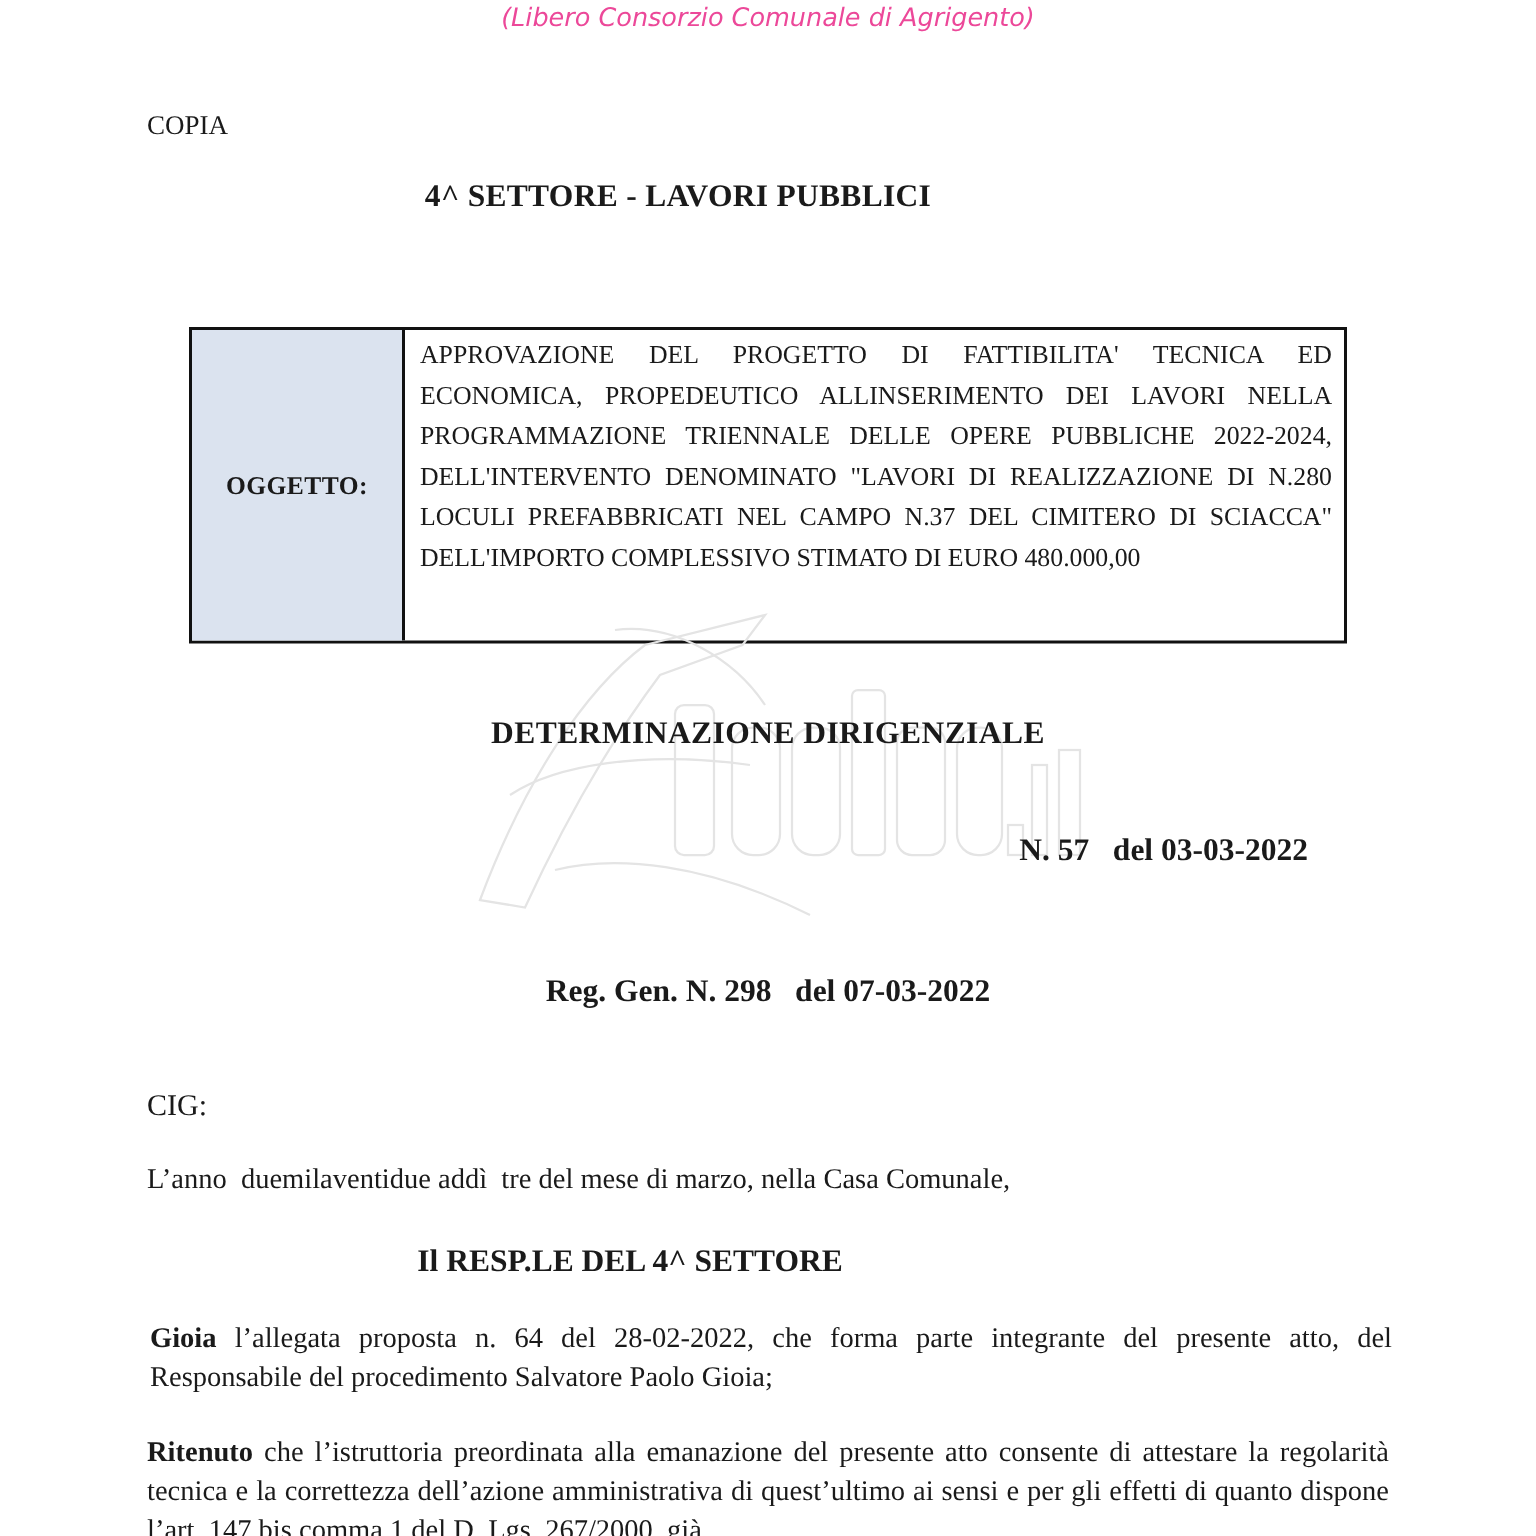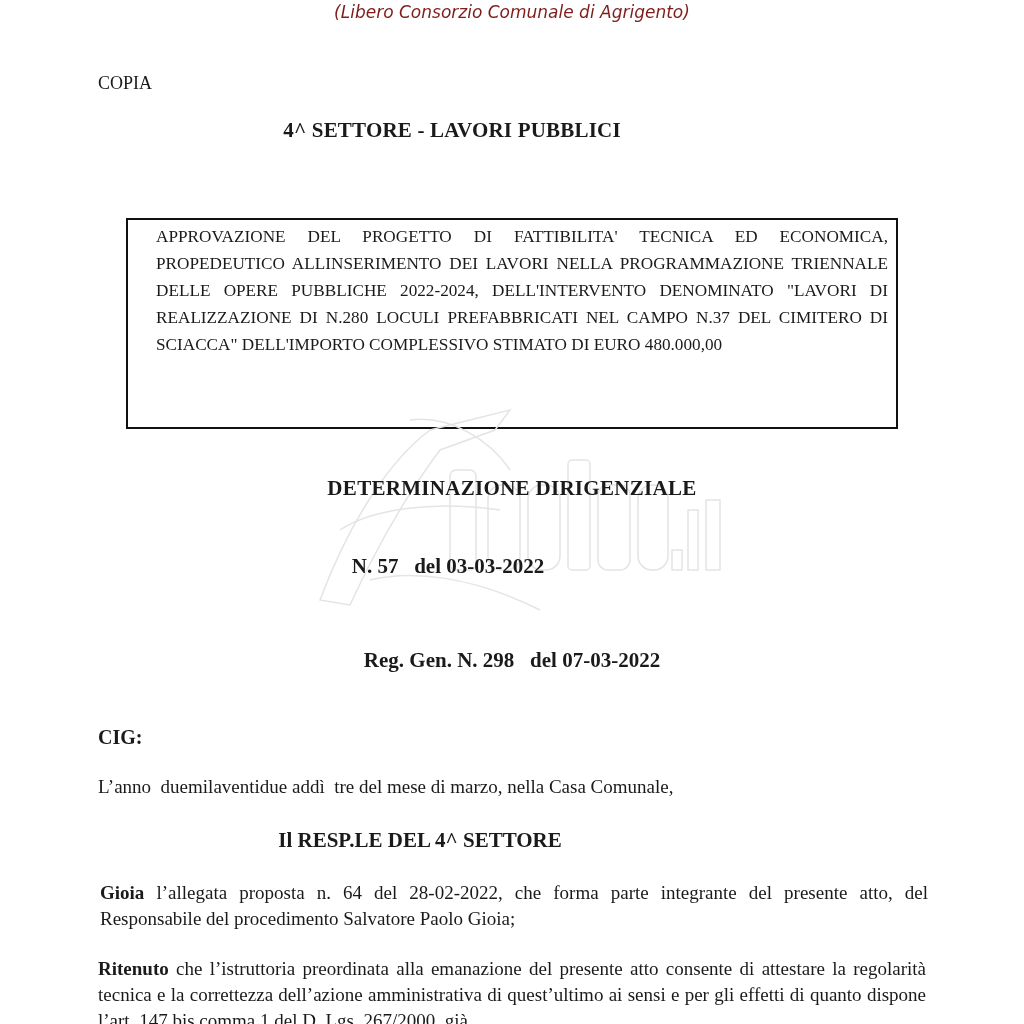--- a/index.html
+++ b/index.html
@@ -6,21 +6,21 @@
     body {
       width: 1024px; height: 1024px; overflow: hidden; position: relative;
       font-family: "Liberation Serif", "DejaVu Serif", serif;
       color: #1a1a1a;
     }
     .page { position: absolute; left: 0; top: 0; width: 1024px; height: 1024px; }
 
     .province {
       position: absolute; left: 0; width: 1024px; top: 0;
       text-align: center; font-family: "DejaVu Sans", "Liberation Sans", sans-serif;
-      font-style: italic; font-size: 17px; line-height: 24px; color: #7f1d1d;
+      font-style: italic; font-size: 17px; line-height: 24px; color: #ec4899;
     }
     .copia {
       position: absolute; left: 98px; top: 72px;
       font-size: 18px; line-height: 22px;
     }
     .settore-title {
       position: absolute; left: 0; width: 904px; top: 117px;
       text-align: center; font-weight: bold; font-size: 21px; line-height: 26px;
       letter-spacing: 0.2px;
     }
@@ -31,50 +31,50 @@
     }
     .oggetto-label-cell {
       width: 142px; background: #dbe3ef; border-right: 2px solid #111;
       display: flex; align-items: center; justify-content: center;
       box-sizing: border-box;
     }
     .oggetto-label {
       font-weight: bold; font-size: 17px; letter-spacing: 0.3px;
     }
     .oggetto-text-cell {
-      flex: 1; padding: 3px 8px 0 28px; box-sizing: border-box;
+      flex: 1; padding: 3px 8px 0 10px; box-sizing: border-box;
     }
     .oggetto-text {
       font-size: 17.2px; line-height: 27px; text-align: justify;
       text-align-last: left; margin: 0;
     }
 
     .watermark {
       position: absolute; left: 310px; top: 400px; width: 420px; height: 220px;
       pointer-events: none;
     }
 
     .det-title {
       position: absolute; left: 0; width: 1024px; top: 474px;
       text-align: center; font-weight: bold; font-size: 21px; line-height: 28px;
       letter-spacing: 0.3px;
     }
     .det-number {
-      position: absolute; left: 12px; width: 872px; top: 552px;
-      text-align: center; font-weight: bold; font-size: 21px; line-height: 28px;
+      position: absolute; left: 0; width: 872px; top: 552px;
+      text-align: right; font-weight: bold; font-size: 21px; line-height: 28px;
       white-space: pre;
     }
     .reg-gen {
       position: absolute; left: 0; width: 1024px; top: 646px;
       text-align: center; font-weight: bold; font-size: 21px; line-height: 28px;
       white-space: pre;
     }
     .cig {
       position: absolute; left: 98px; top: 724px;
-      font-weight: bold; font-size: 20px; line-height: 26px;
+      font-weight: normal; font-size: 20px; line-height: 26px;
     }
     .intro-line {
       position: absolute; left: 98px; top: 774px;
       font-size: 19px; line-height: 26px; white-space: pre;
     }
     .resp-title {
       position: absolute; left: 0; width: 840px; top: 826px;
       text-align: center; font-weight: bold; font-size: 21px; line-height: 28px;
     }
     .para {
@@ -90,20 +90,23 @@
 
 <div class="page">
 
   <div class="province">(Libero Consorzio Comunale di Agrigento)</div>
 
   <div class="copia">COPIA</div>
 
   <div class="settore-title">4^ SETTORE - LAVORI PUBBLICI</div>
 
   <div class="oggetto-table">
+    <div class="oggetto-label-cell">
+      <span class="oggetto-label">OGGETTO:</span>
+    </div>
     <div class="oggetto-text-cell">
       <p class="oggetto-text">APPROVAZIONE DEL PROGETTO DI FATTIBILITA' TECNICA ED ECONOMICA, PROPEDEUTICO ALLINSERIMENTO DEI LAVORI NELLA PROGRAMMAZIONE TRIENNALE DELLE OPERE PUBBLICHE 2022-2024, DELL'INTERVENTO DENOMINATO "LAVORI DI REALIZZAZIONE DI N.280 LOCULI PREFABBRICATI NEL CAMPO N.37 DEL CIMITERO DI SCIACCA" DELL'IMPORTO COMPLESSIVO STIMATO DI EURO 480.000,00</p>
     </div>
   </div>
 
   <svg class="watermark" viewBox="0 0 420 220" xmlns="http://www.w3.org/2000/svg">
     <g fill="none" stroke="#e4e4e4" stroke-width="1.5">
       <path d="M10 200 C 40 120, 80 60, 120 30 L 200 10 L 185 30 L 130 50 C 100 90, 70 140, 40 205 Z"></path>
       <path d="M30 130 C 60 110, 120 100, 190 110"></path>
       <path d="M60 180 C 100 170, 160 175, 230 210"></path>

